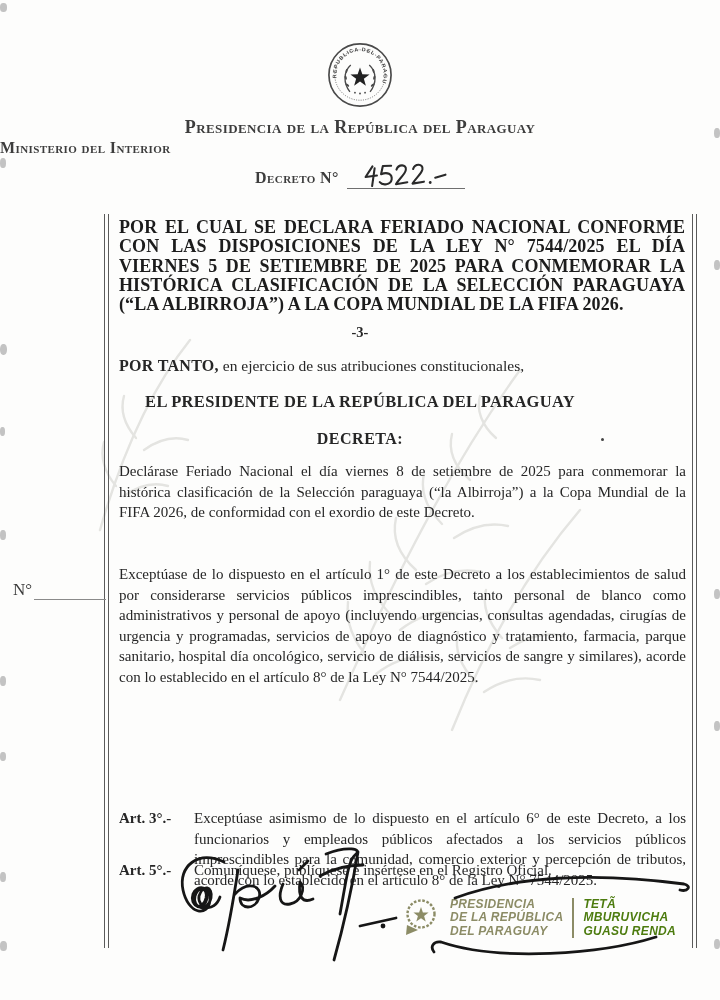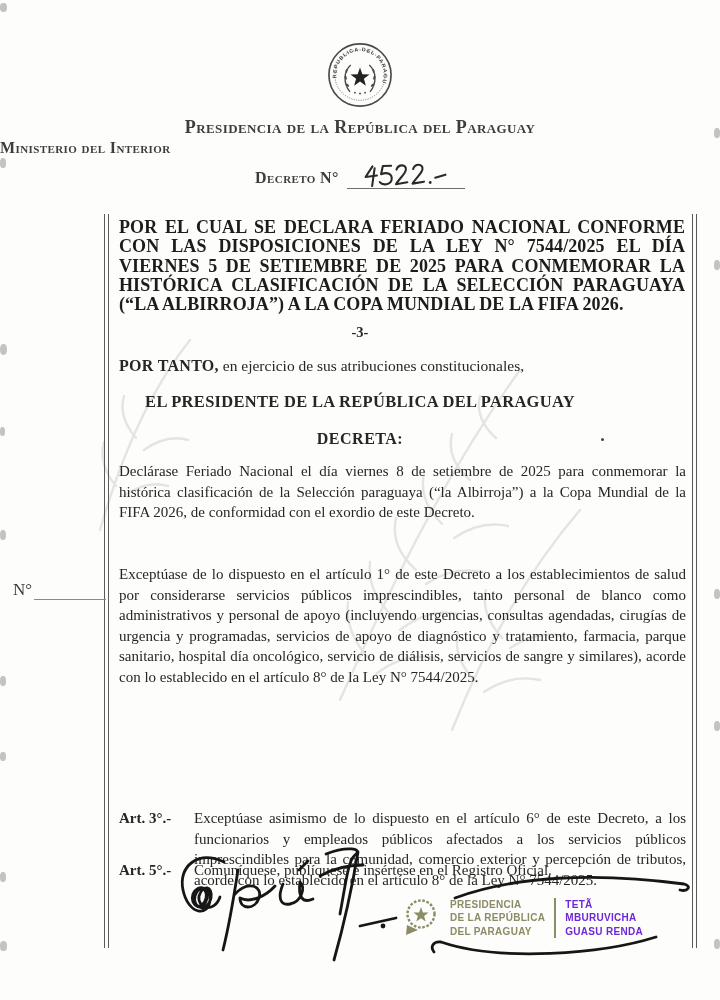--- a/index.html
+++ b/index.html
@@ -59,21 +59,21 @@
   .article{left:119px;width:567px;display:flex;font-size:15px;line-height:20.6px;}
   .article .lbl{width:75px;flex:0 0 75px;font-weight:bold;white-space:nowrap;}
   .article .txt{flex:1;text-align:justify;}
   .art-1{top:461px;} .art-2{top:564px;} .art-3{top:764px;margin-top:44px;} .art-4{top:823px;} .art-5{top:860px;justify-content:center;}
   
   .margin-no{top:579px;left:13px;font-size:17px;color:#3c3c3c;display:flex;align-items:flex-end;}
   .margin-no .line{display:inline-block;width:72px;border-bottom:1.4px solid #8a8a8a;height:20px;margin-left:2px;}
   
   .brand{top:896px;left:401px;display:flex;align-items:center;gap:9px;}
   .brand .col{font-family:"Liberation Sans","DejaVu Sans",sans-serif;
-    font-weight:bold;font-size:10px;line-height:13.5px;letter-spacing:.3px;}
+    font-weight:bold;font-size:12px;line-height:13.5px;letter-spacing:.3px;font-style:italic;}
   .brand .divider{width:2px;height:40px;}
   
   .watermark{top:230px;left:40px;pointer-events:none;}
   .pen{top:840px;left:150px;pointer-events:none;}
   .smudge{background:#4a4a4a;border-radius:45%;opacity:.32;}
 </style>
 </head>
 <body>
 
 <div class="page">
@@ -192,21 +192,21 @@
       <circle cx="20" cy="18" r="13.5" fill="none" stroke="#8C8C66" stroke-width="2.4" stroke-dasharray="2.6,1.7"></circle>
       <polygon fill="#8C8C66" points="20,11 21.9,16.4 27.6,16.6 23.1,20 24.7,25.5 20,22.2 15.3,25.5 16.9,20 12.4,16.6 18.1,16.4"></polygon>
       <path d="M6,29 L17,34 L5,39 Z" fill="#8C8C66"></path>
     </svg>
     <div class="col" style="color:#8C8C66">
       <div>PRESIDENCIA</div>
       <div>DE LA REPÚBLICA</div>
       <div>DEL PARAGUAY</div>
     </div>
     <div class="divider" style="background:#8C8C66"></div>
-    <div class="col" style="color:#6d28d9">
+    <div class="col" style="color:#4d7c0f">
       <div>TETÃ</div>
       <div>MBURUVICHA</div>
       <div>GUASU RENDA</div>
     </div>
   </div>
 
   <svg class="abs pen" width="560" height="150" viewBox="0 0 560 150">
     <g fill="none" stroke="#161616" stroke-width="2.8" stroke-linecap="round" stroke-linejoin="round">
       <path d="M74,22 C48,10 28,26 33,50 C38,74 58,78 60,60 C61,46 47,44 43,54 C39,66 53,72 56,58 C58,47 47,45 43,55 C40,67 54,73 57,58 C59,47 49,45 45,56 C42,68 57,74 61,58 C63,46 53,44 49,56 C47,68 64,74 70,57"></path>
       <path d="M88,30 C84,56 79,86 73,110"></path>

